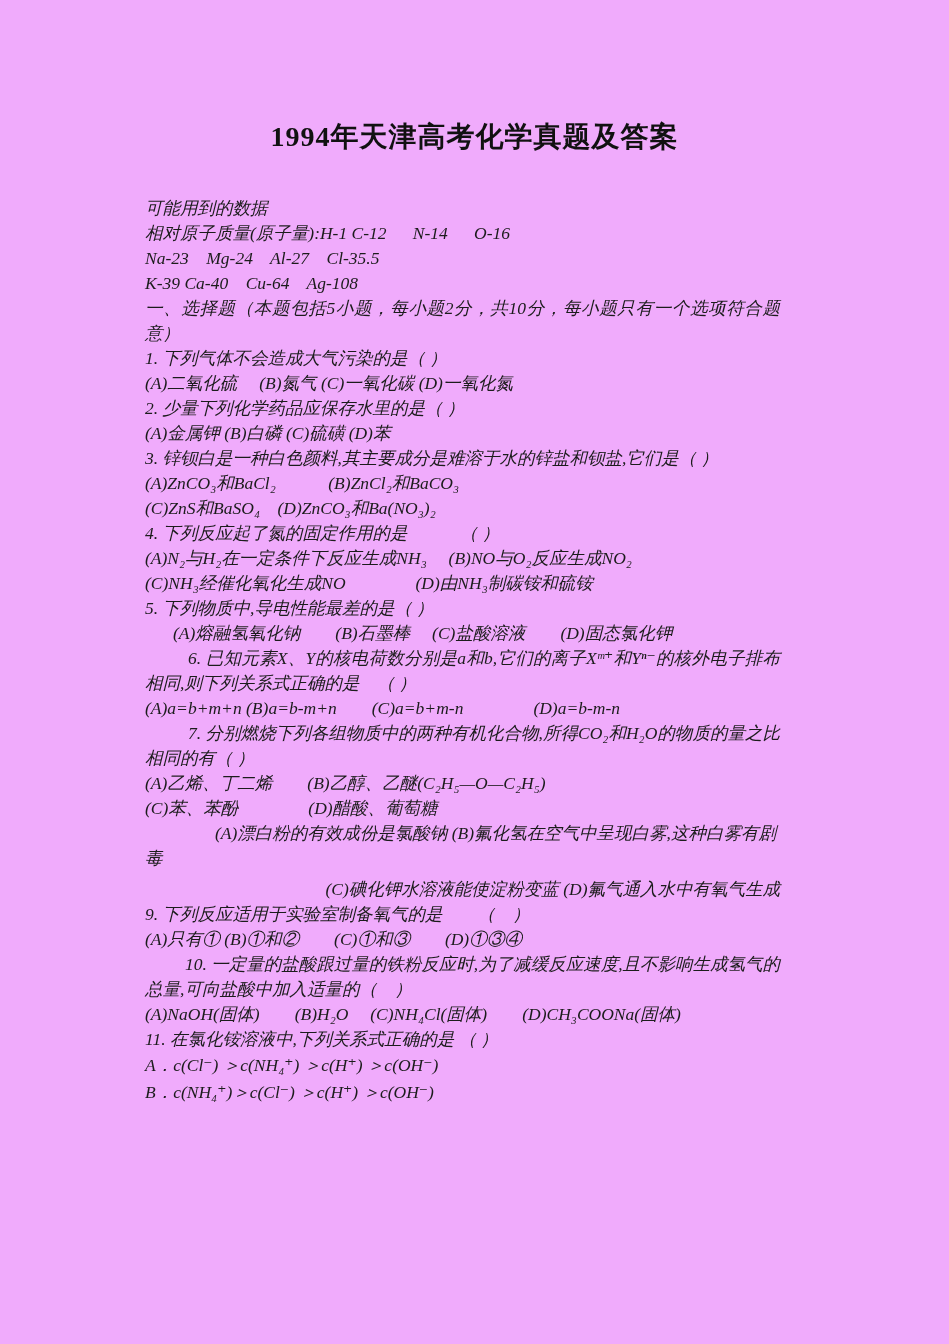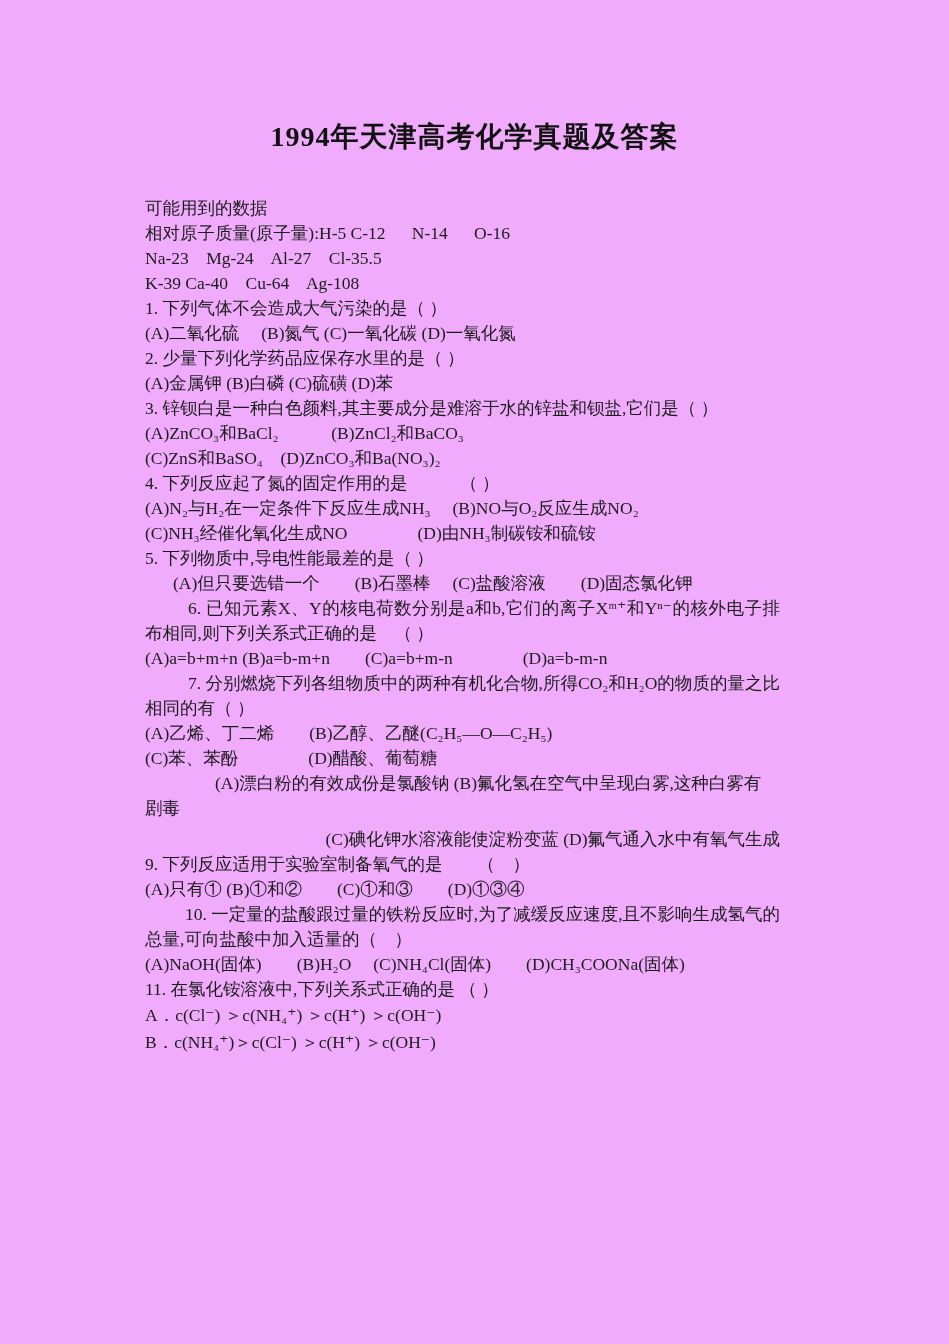--- a/index.html
+++ b/index.html
@@ -22,20 +22,21 @@
     line-height:34px;
     font-weight:700;
     letter-spacing:1px;
     color:#111;
   }
   .content{
     box-sizing:border-box;
     padding-left:145px;
     padding-right:56px;
     width:836px;
+    font-style:italic;
   }
   .content p{
     margin:0;
     white-space:pre-wrap;
     word-break:break-all;
   }
   .just{text-align:justify;text-align-last:left;}
   .ml26{margin-left:26px;}
   .ml28{margin-left:28px !important;}
   .ml46{margin-left:46px;}
@@ -59,41 +60,42 @@
 </style>
 </head>
 <body>
 
 <div class="page">
   <h1 class="title">1994年天津高考化学真题及答案</h1>
 
   <div class="content">
 
     <p class="ml26">可能用到的数据</p>
-    <p class="ml26">相对原子质量(原子量):H-5 C-12      N-14      O-16</p>
+    <p class="ml26">相对原子质量(原子量):H-1 C-12      N-14      O-16</p>
     <p class="ml230">Na-23    Mg-24    Al-27    Cl-35.5</p>
     <p class="ml227">K-39 Ca-40    Cu-64    Ag-108</p>
 
+    <p class="ml26 just">一、选择题（本题包括5小题，每小题2分，共10分，每小题只有一个选项符合题意）</p>
 
     <p class="ml55">1. 下列气体不会造成大气污染的是（ ）</p>
     <p class="ml77">(A)二氧化硫　 (B)氮气 (C)一氧化碳 (D)一氧化氮</p>
 
     <p class="ml55">2. 少量下列化学药品应保存水里的是（ ）</p>
     <p class="ml77">(A)金属钾 (B)白磷 (C)硫磺 (D)苯</p>
 
     <p class="ml55">3. 锌钡白是一种白色颜料,其主要成分是难溶于水的锌盐和钡盐,它们是（ ）</p>
     <p class="ml71">(A)ZnCO₃和BaCl₂　　　(B)ZnCl₂和BaCO₃</p>
     <p class="ml71">(C)ZnS和BaSO₄　(D)ZnCO₃和Ba(NO₃)₂</p>
 
     <p class="ml55">4. 下列反应起了氮的固定作用的是　　　（ ）</p>
     <p class="ml71">(A)N₂与H₂在一定条件下反应生成NH₃　 (B)NO与O₂反应生成NO₂</p>
     <p class="ml71">(C)NH₃经催化氧化生成NO　　　　(D)由NH₃制碳铵和硫铵</p>
 
     <p class="ml48">5. 下列物质中,导电性能最差的是（ ）</p>
-    <p class="ml28">(A)但只要选错一个　　(B)石墨棒　 (C)盐酸溶液　　(D)固态氯化钾</p>
+    <p class="ml28">(A)熔融氢氧化钠　　(B)石墨棒　 (C)盐酸溶液　　(D)固态氯化钾</p>
 
 
     <p class="hang43 just">6. 已知元素X、Y的核电荷数分别是a和b,它们的离子Xᵐ⁺和Yⁿ⁻的核外电子排布相同,则下列关系式正确的是　（ ）</p>
     <p class="ml70">(A)a=b+m+n (B)a=b-m+n　　(C)a=b+m-n　　　　(D)a=b-m-n</p>
 
     <p class="hang43 just">7. 分别燃烧下列各组物质中的两种有机化合物,所得CO₂和H₂O的物质的量之比相同的有（ ）</p>
     <p class="ml72">(A)乙烯、丁二烯　　(B)乙醇、乙醚(C₂H₅—O—C₂H₅)</p>
     <p class="ml72">(C)苯、苯酚　　　　(D)醋酸、葡萄糖</p>
 
     <p class="hang70">(A)漂白粉的有效成份是氯酸钠 (B)氟化氢在空气中呈现白雾,这种白雾有剧毒</p>

